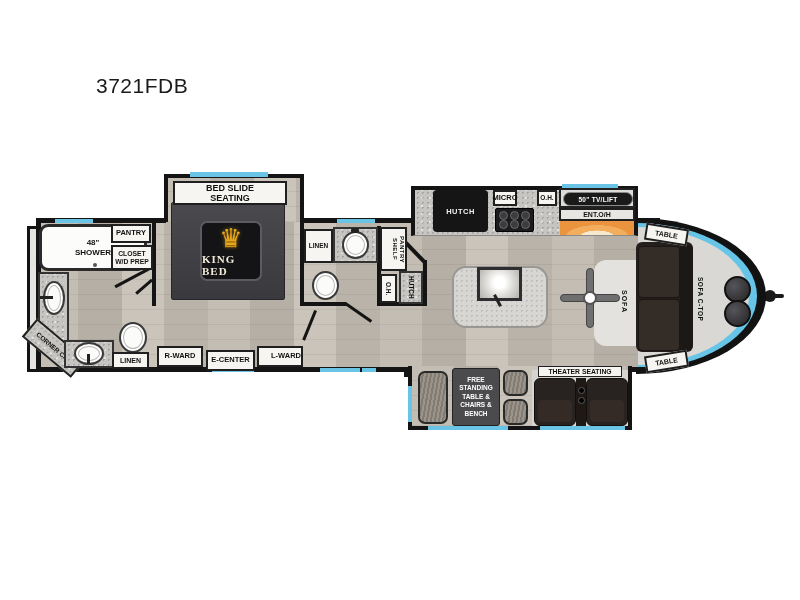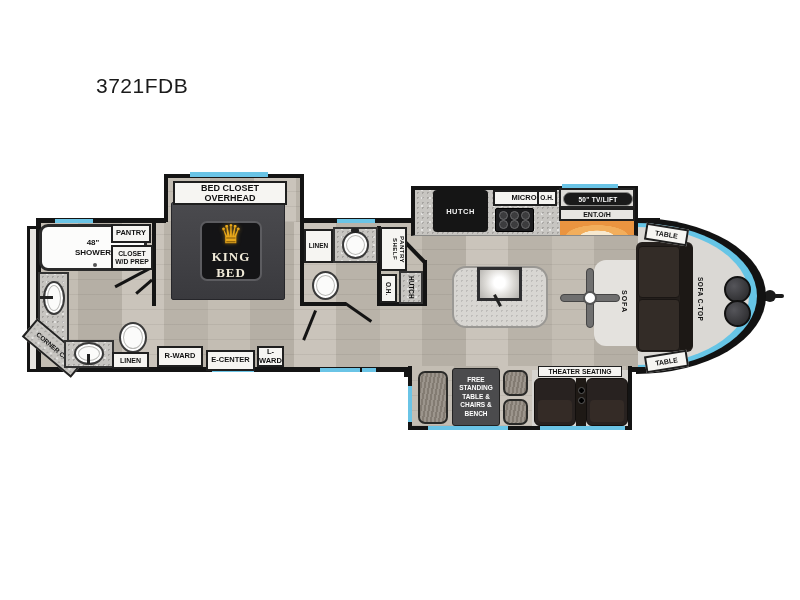--- a/index.html
+++ b/index.html
@@ -132,35 +132,35 @@
   <div class="fixture granite" style="left:64px;top:340px;width:50px;height:28px;border:2px solid #333;"></div>
   <div class="fixture oval" style="left:74px;top:342px;width:30px;height:23px;"></div>
   <div class="fixture" style="left:87px;top:354px;width:3px;height:10px;background:#222;z-index:10;"></div>
 
   <div class="fixture oval" style="left:119px;top:322px;width:28px;height:31px;"></div>
   <div class="lbl" style="left:112px;top:352px;width:37px;height:17px;font-size:7px;">
       <span>LINEN</span>
     </div>
 
   <div class="lbl" style="left:173px;top:181px;width:114px;height:24px;font-size:9px;">
-    <span style="width:72px;">BED CLOSET OVERHEAD</span>
+    <span style="width:72px;">BED SLIDE SEATING</span>
   </div>
   <div class="fixture" style="left:171px;top:202px;width:114px;height:98px;background:linear-gradient(180deg,#4a4a4e,#3a3a3e);border:1px solid #26262a;border-radius:2px;z-index:9;">
     <div style="position:absolute;left:28px;top:18px;width:58px;height:56px;background:#141416;border:2px solid #5c5c60;border-radius:7px;display:flex;flex-direction:column;align-items:center;justify-content:center;">
       <span style="font-size:26px;line-height:1;color:#e8a81c;text-shadow:0 1px 1px #7a5205, 0 0 4px rgba(255,200,60,.55);">♛</span>
-      <span style="font-family:'Liberation Serif',serif;font-weight:700;font-size:13px;color:#f0ead8;letter-spacing:1px;margin-top:2px;text-align:center;">KING BED</span>
+      <span style="font-family:'Liberation Serif',serif;font-weight:700;font-size:11px;color:#f0ead8;letter-spacing:1px;margin-top:2px;">KING BED</span>
     </div>
   </div>
   <div class="lbl" style="left:157px;top:346px;width:46px;height:21px;font-size:7.5px;">
       <span>R-WARD</span>
     </div>
   <div class="lbl" style="left:206px;top:350px;width:49px;height:21px;font-size:7.5px;">
       <span>E-CENTER</span>
     </div>
-  <div class="lbl" style="left:257px;top:346px;width:27px;height:21px;font-size:7.5px;justify-content:flex-end;">
+  <div class="lbl" style="left:257px;top:346px;width:46px;height:21px;font-size:7.5px;justify-content:flex-end;">
       <span>L-WARD</span>
     </div>
 
   <div class="lbl" style="left:304px;top:229px;width:29px;height:34px;font-size:6.5px;">
       <span>LINEN</span>
     </div>
   <div class="fixture granite" style="left:333px;top:227px;width:45px;height:36px;border:2px solid #333;"></div>
   <div class="fixture oval" style="left:342px;top:231px;width:27px;height:28px;"></div>
   <div class="fixture" style="left:351px;top:228px;width:8px;height:5px;background:#222;border-radius:2px;z-index:10;"></div>
   <div class="lbl vlbl" style="left:380px;top:227px;width:27px;height:44px;font-size:6px;letter-spacing:.5px;">
@@ -170,21 +170,21 @@
   <div class="lbl vlbl" style="left:380px;top:274px;width:17px;height:29px;font-size:6.5px;">
       <span>O.H.</span>
     </div>
   <div class="fixture granite" style="left:399px;top:271px;width:24px;height:33px;border:2px solid #333;display:flex;align-items:center;justify-content:center;">
     <span class="vlbl" style="font-size:6.5px;font-weight:700;color:#111;">HUTCH</span>
   </div>
 
   <div class="fixture" style="left:433px;top:190px;width:55px;height:42px;background:#151515;border-radius:4px;display:flex;align-items:center;justify-content:center;">
     <span style="color:#f2f2f2;font-weight:700;font-size:7.5px;letter-spacing:.5px;">HUTCH</span>
   </div>
-  <div class="lbl" style="left:493px;top:190px;width:62px;height:16px;font-size:7.5px;">
+  <div class="lbl" style="left:493px;top:190px;width:24px;height:16px;font-size:7.5px;">
       <span>MICRO</span>
     </div>
   <div class="fixture" style="left:495px;top:208px;width:39px;height:24px;background:#1c1c1e;border:1px solid #000;border-radius:2px;display:grid;grid-template-columns:repeat(3,1fr);align-items:center;justify-items:center;padding:2px;">
     <span style="width:7px;height:7px;border-radius:50%;background:#3c3c3e;border:1px solid #6a6a6c;"></span>
     <span style="width:7px;height:7px;border-radius:50%;background:#3c3c3e;border:1px solid #6a6a6c;"></span>
     <span style="width:7px;height:7px;border-radius:50%;background:#3c3c3e;border:1px solid #6a6a6c;"></span>
     <span style="width:7px;height:7px;border-radius:50%;background:#3c3c3e;border:1px solid #6a6a6c;"></span>
     <span style="width:7px;height:7px;border-radius:50%;background:#3c3c3e;border:1px solid #6a6a6c;"></span>
     <span style="width:7px;height:7px;border-radius:50%;background:#3c3c3e;border:1px solid #6a6a6c;"></span>
   </div>

